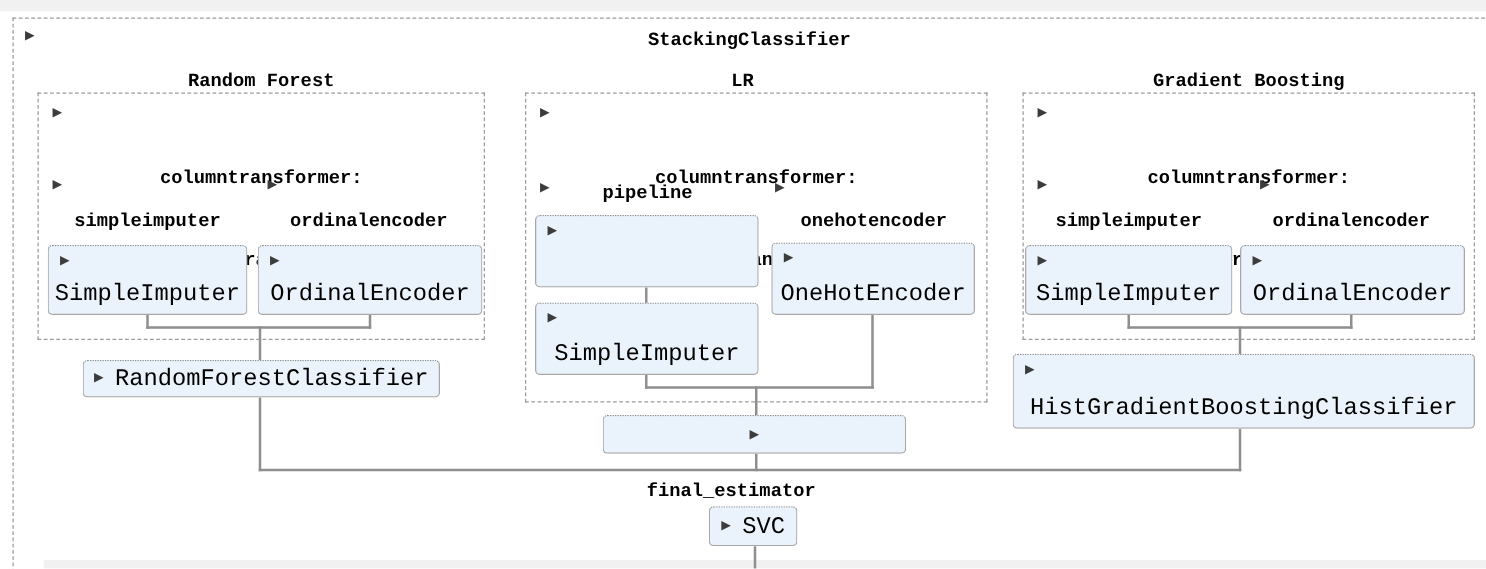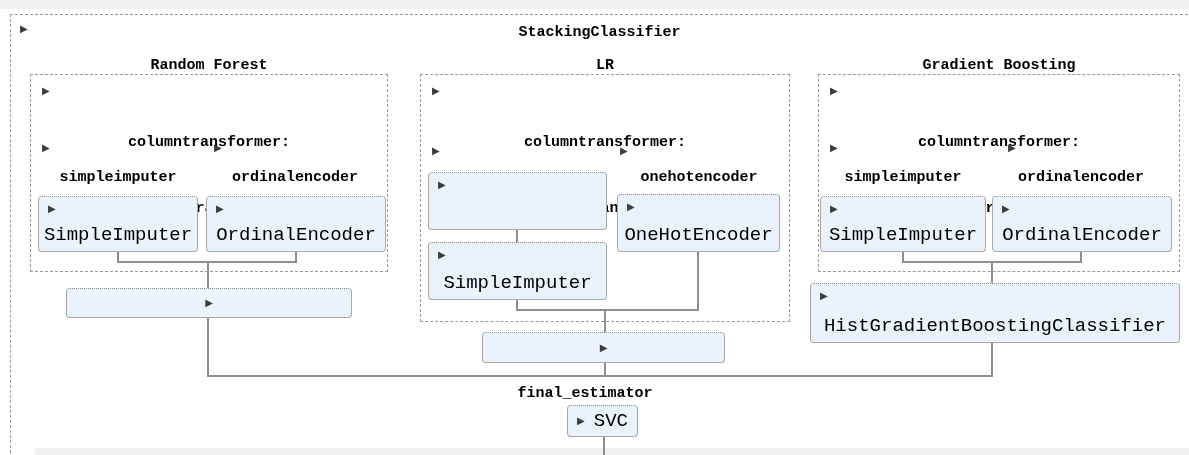--- a/index.html
+++ b/index.html
@@ -86,32 +86,34 @@
     <span class="arr">▶</span>
     <div class="ebox-text">SimpleImputer</div>
   </div>
   <div class="ebox" style="left:206px;top:196px;width:180px;height:56px;">
     <span class="arr">▶</span>
     <div class="ebox-text">OrdinalEncoder</div>
   </div>
 
   <div class="ibox" style="left:66px;top:288px;width:286px;height:30px;">
     <span class="arr">▶</span>
+    <span class="ibox-text">RandomForestClassifier</span>
   </div>
 
-  <div class="hdr" style="left:420px;width:370px;top:55px;">LR</div>
+  <div class="hdr" style="left:409px;width:370px;top:55px;">LR</div>
   <div class="dashed-box" style="left:420px;top:74px;width:370px;height:248px;"></div>
   <span class="arr" style="left:432px;top:86px;">▶</span>
   <div class="hdr" style="left:420px;width:370px;top:88px;">
     <div>columntransformer:</div>
     <div>ColumnTransformer</div>
   </div>
 
   <span class="arr" style="left:432px;top:146px;">▶</span>
   <span class="arr" style="left:620px;top:146px;">▶</span>
+  <div class="hdr" style="left:428px;width:180px;top:144px;">pipeline</div>
   <div class="hdr" style="left:616px;width:166px;top:167px;">onehotencoder</div>
 
   <div class="ebox" style="left:428px;top:172px;width:179px;height:58px;">
     <span class="arr">▶</span>
   </div>
   <div class="ebox" style="left:428px;top:242px;width:179px;height:58px;">
     <span class="arr">▶</span>
     <div class="ebox-text">SimpleImputer</div>
   </div>
   <div class="ebox" style="left:617px;top:194px;width:163px;height:58px;">

